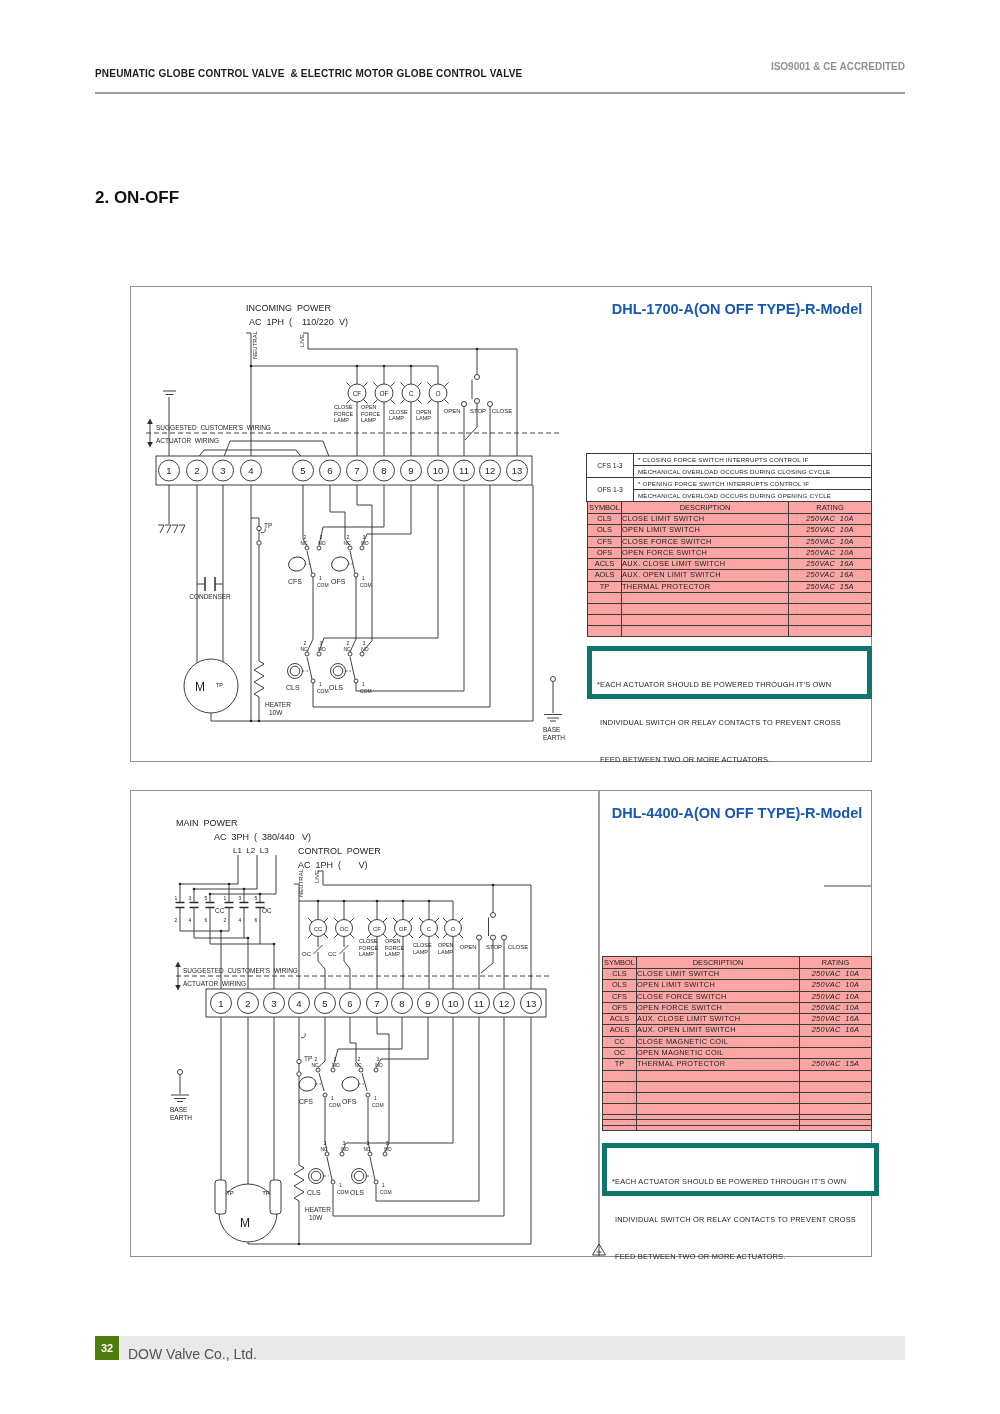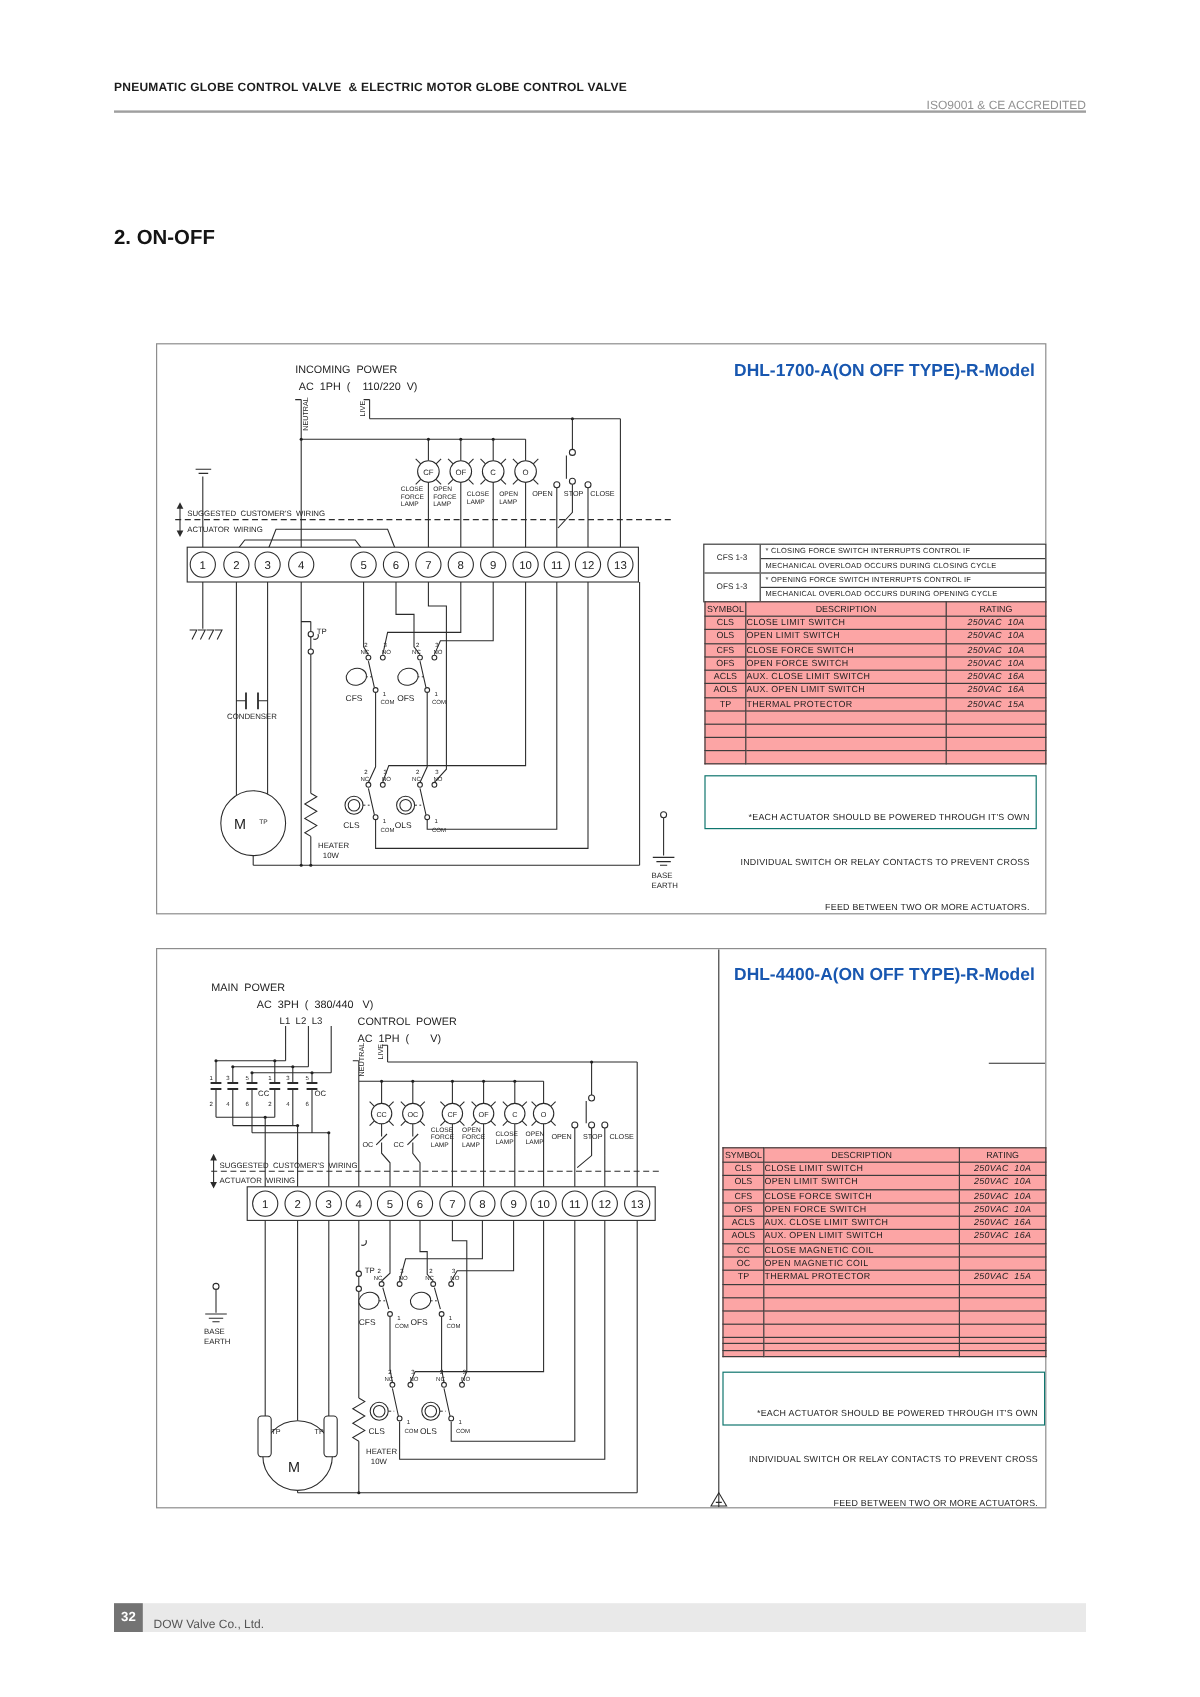--- a/index.html
+++ b/index.html
@@ -1,20 +1,20 @@
 <!DOCTYPE html>
 <html><head>
 <meta charset="utf-8">
 <style>
   html,body{margin:0;padding:0;background:#fff;}
   .page{position:relative;width:1000px;height:1414px;background:#ffffff;overflow:hidden;
         font-family:"Liberation Sans",sans-serif;color:#1d1d1d;}
   .hdr-left{position:absolute;left:95px;top:68px;font-size:10px;font-weight:bold;color:#1c1c1c;
             letter-spacing:.2px;white-space:pre;}
-  .hdr-right{position:absolute;right:95px;top:83px;font-size:10px;color:#919191;white-space:pre;}
+  .hdr-right{position:absolute;right:95px;top:61px;font-size:10px;color:#919191;white-space:pre;font-weight:bold;}
   .hdr-line{position:absolute;left:95px;right:95px;top:92px;height:2px;background:#9f9f9f;}
   .sec-title{position:absolute;left:95px;top:188px;font-size:17px;font-weight:bold;color:#141414;white-space:pre;}
   .dbox{position:absolute;left:130px;width:740px;border:1px solid #8d8d8d;background:#fff;}
   #box1{top:286px;height:474px;}
   #box2{top:790px;height:465px;}
   svg.wire{position:absolute;left:0;top:0;}
   .w{fill:none;stroke:#2b2b2b;stroke-width:0.9;}
   .wb{fill:none;stroke:#2b2b2b;stroke-width:1.5;}
   .wd{fill:none;stroke:#2b2b2b;stroke-width:0.9;stroke-dasharray:5,3;}
   .wl{fill:none;stroke:#2b2b2b;stroke-width:0.8;stroke-dasharray:2.5,2;}
@@ -38,28 +38,28 @@
   tr.er td{height:10px;}
   tr.er2 td{height:4.5px;}
   .ntbl{position:absolute;left:455px;top:166px;width:284px;border:1px solid #3c3c3c;background:#fff;}
   .nrow{display:flex;height:23px;}
   .nrow.first{border-bottom:1px solid #3c3c3c;}
   .nsym{width:46px;border-right:1px solid #3c3c3c;display:flex;align-items:center;
         justify-content:center;font-size:6.8px;white-space:pre;}
   .nbody{flex:1;min-width:0;}
   .nline{height:11px;line-height:11px;font-size:6.2px;padding-left:4px;white-space:pre;letter-spacing:.2px;}
   .nline.top{border-bottom:1px solid #3c3c3c;}
-  .fnote{position:absolute;border:1px solid #0f766e;font-size:7.4px;line-height:12.5px;
-         padding:3px 5px 0 5px;white-space:pre;letter-spacing:.2px;background:#fff;text-align:right;}
+  .fnote{position:absolute;border:5px solid #0f766e;font-size:7.4px;line-height:12.5px;
+         padding:3px 5px 0 5px;white-space:pre;letter-spacing:.2px;background:#fff;}
   .fnote .ind{padding-left:3px;}
   .footer-bar{position:absolute;left:95px;top:1336px;width:810px;height:24px;background:#e9e9e9;}
-  .footer-num{position:absolute;left:95px;top:1336px;width:24px;height:24px;background:#737373;
+  .footer-num{position:absolute;left:95px;top:1336px;width:24px;height:24px;background:#4d7c0f;
               color:#fff;font-size:11px;font-weight:bold;display:flex;align-items:center;justify-content:center;}
   .footer-co{position:absolute;left:128px;top:1336px;height:36px;display:flex;align-items:center;
-             font-size:10px;color:#555;white-space:pre;}
+             font-size:14px;color:#555;white-space:pre;}
 </style>
 </head>
 <body>
 
 <div class="page">
 
   <div class="hdr-left">PNEUMATIC GLOBE CONTROL VALVE  &amp; ELECTRIC MOTOR GLOBE CONTROL VALVE</div>
   <div class="hdr-right">ISO9001 &amp; CE ACCREDITED</div>
   <div class="hdr-line"></div>
   <div class="sec-title">2. ON-OFF</div>

